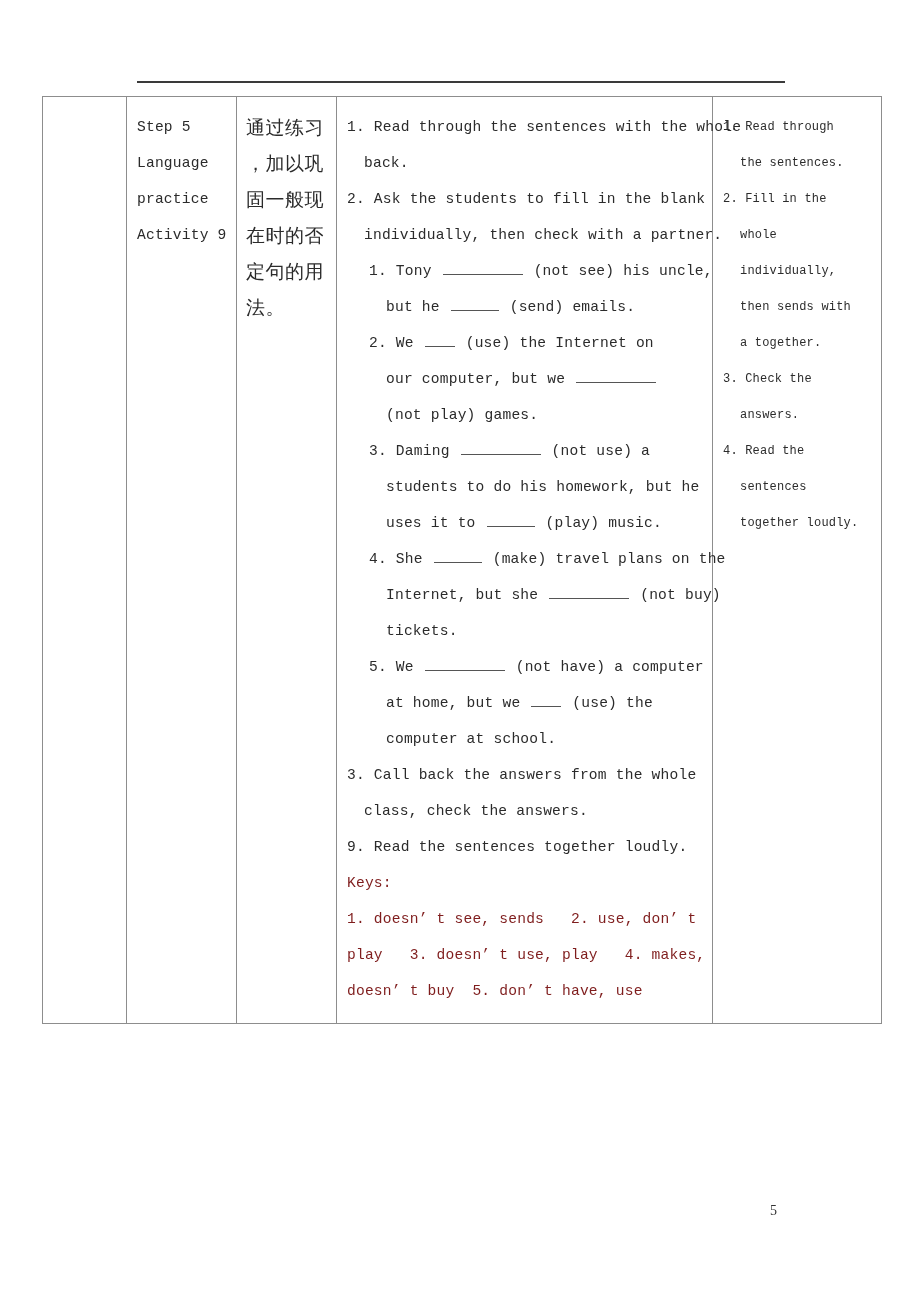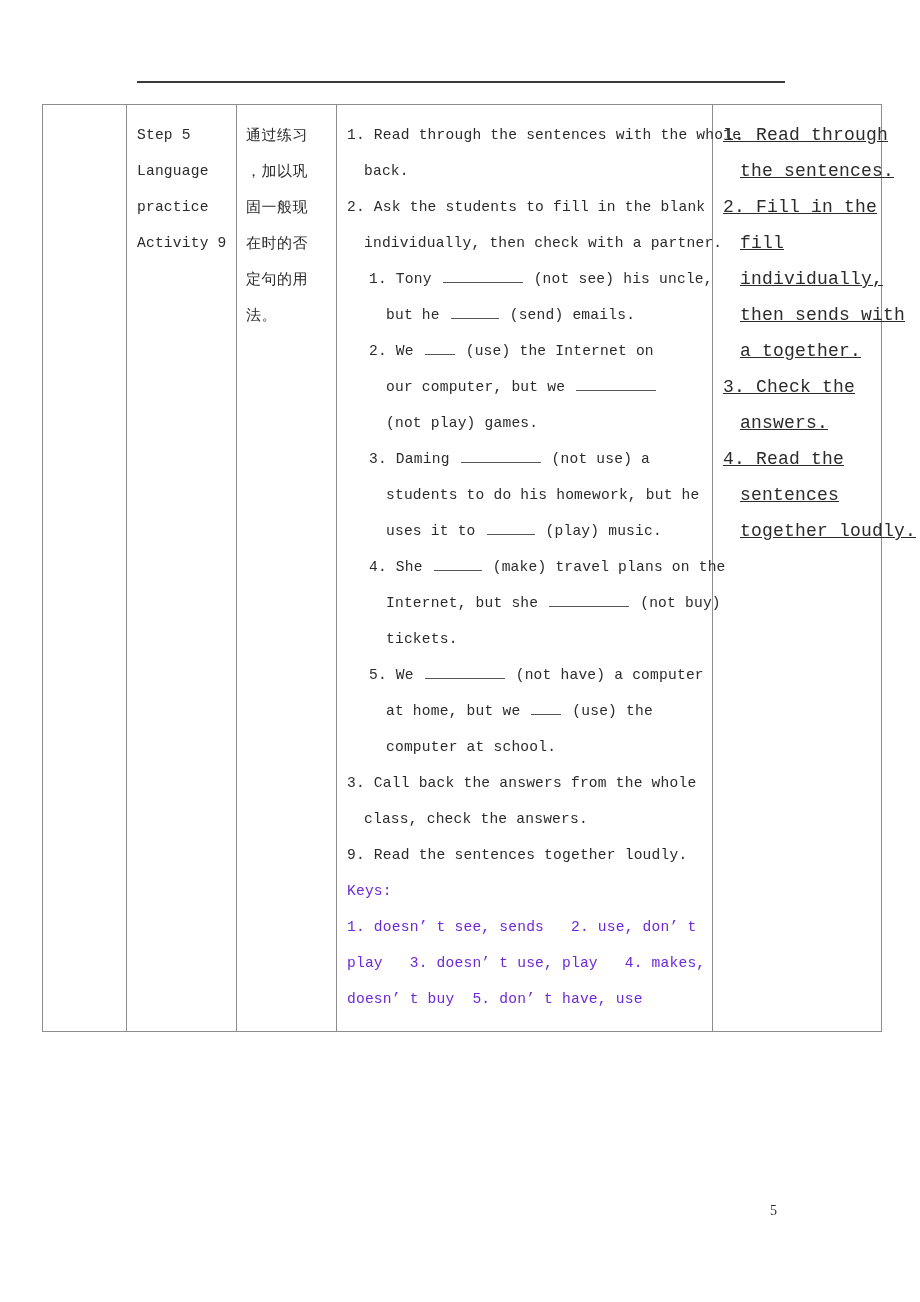--- a/index.html
+++ b/index.html
@@ -30,21 +30,21 @@
     top: 81px;
     width: 648px;
     height: 0;
     border-top: 2px solid #3a3a3a;
   }
 
   
   .plan-table {
     position: absolute;
     left: 42px;
-    top: 104px;
+    top: 96px;
     width: 836px;
     border-collapse: collapse;
     table-layout: fixed;
     padding-left: 32px;
   }
   .plan-table td {
     border: 1px solid #8d8d8d;
     vertical-align: top;
     padding: 0;
     background: #fff;
@@ -65,28 +65,28 @@
   
   .ln {
     font-size: 15px;
     line-height: 36px;
     height: 36px;
     white-space: pre;
     letter-spacing: 0.2px;
   }
   .cn .ln {
     font-family: "DejaVu Serif", "Liberation Serif", serif;
-    font-size: 15px;
+    font-size: 19px;
     letter-spacing: 0.5px;
   }
   .c3 .ln { font-size: 14.6px; }
-  .c4 .ln { font-size: 18px; text-decoration: underline; }
+  .c4 .ln { font-size: 12px; }
   .c1 .ln { font-size: 14.6px; }
 
-  .ln.red { color: #6d28d9; }
+  .ln.red { color: #7f1d1d; }
 
   
   .i0 { padding-left: 0; }
   .i1 { padding-left: 17px; }
   .i2 { padding-left: 22px; }
   .i3 { padding-left: 39px; }
 
   
   .blk {
     display: inline-block;
@@ -171,21 +171,21 @@
               <div class="ln i0 red">play   3. doesn’ t use, play   4. makes,</div>
               <div class="ln i0 red">doesn’ t buy  5. don’ t have, use</div>
             </div>
       </td>
 
       <td class="c4">
         <div class="cell-inner" id="col-student">
               <div class="ln i0">1. Read through</div>
               <div class="ln i1">the sentences.</div>
               <div class="ln i0">2. Fill in the</div>
-              <div class="ln i1">fill</div>
+              <div class="ln i1">whole</div>
               <div class="ln i1">individually,</div>
               <div class="ln i1">then sends with</div>
               <div class="ln i1">a together.</div>
               <div class="ln i0">3. Check the</div>
               <div class="ln i1">answers.</div>
               <div class="ln i0">4. Read the</div>
               <div class="ln i1">sentences</div>
               <div class="ln i1">together loudly.</div>
             </div>
       </td>

